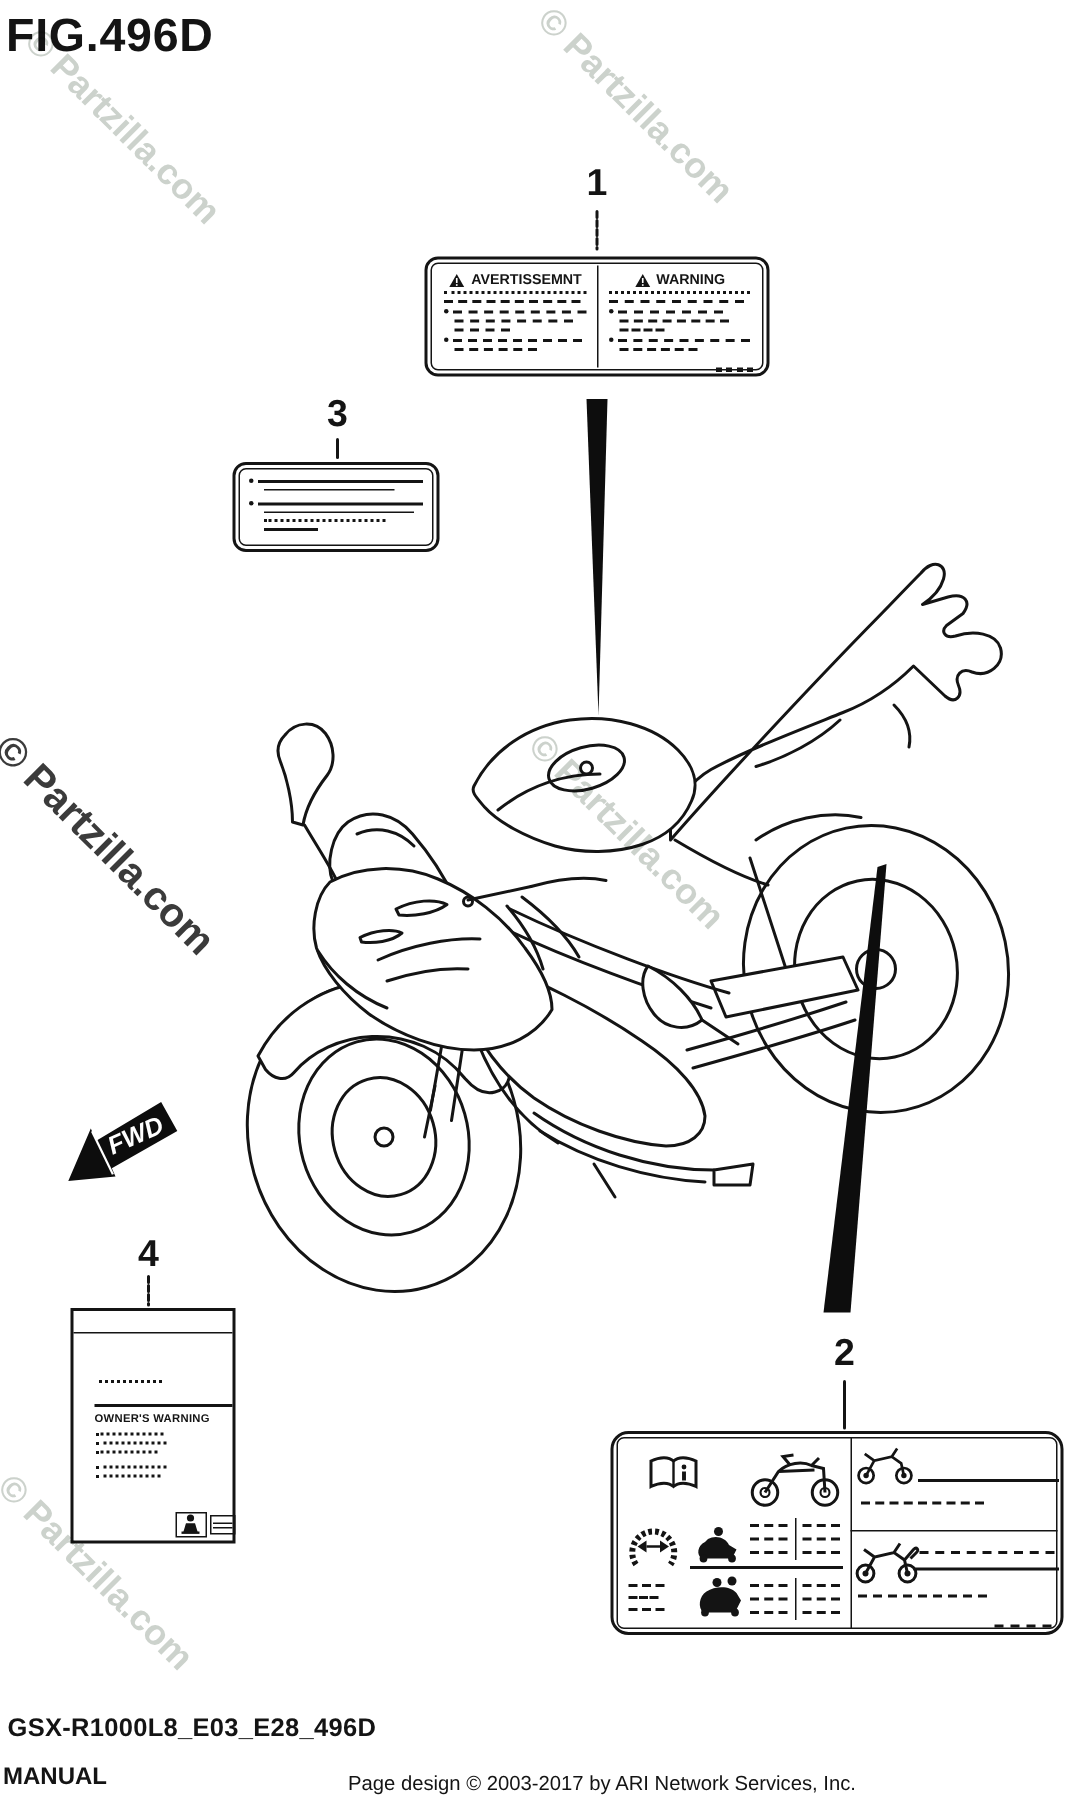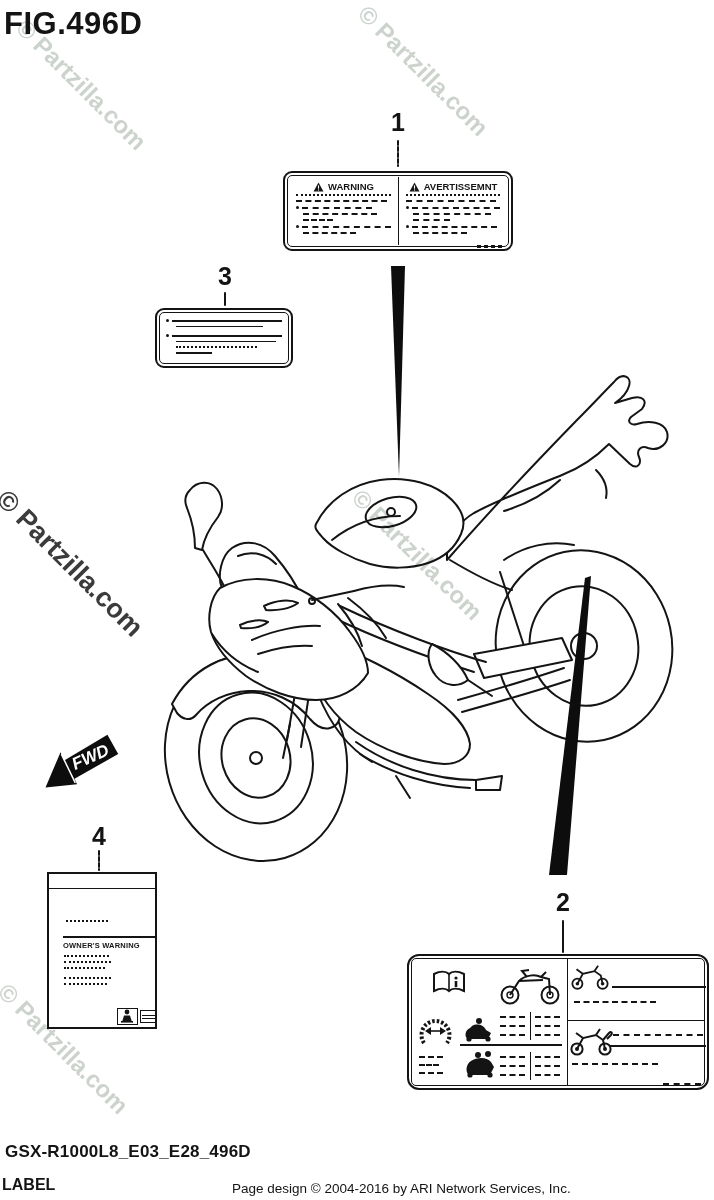--- a/index.html
+++ b/index.html
@@ -151,22 +151,22 @@
 
   <g transform="translate(78,762) rotate(-24)">
     <path class="blk" d="M-40,10 L-12,-16 L-12,-7 L38,-13 L40,9 L-10,14 L-10,20 Z"></path>
     <path d="M-12,-14 L-11,18" stroke="#fff" stroke-width="1.5" fill="none"></path>
     <text x="-6" y="6" font-size="17" font-weight="bold" font-style="italic" fill="#ffffff">FWD</text>
   </g>
 </svg>
 
 <div class="abs fig-title">FIG.496D</div>
 <div class="abs part-code">GSX-R1000L8_E03_E28_496D</div>
-<div class="abs fig-name">LABEL</div>
-<div class="abs credit">Page design © 2004-2016 by ARI Network Services, Inc.</div>
+<div class="abs fig-name">MANUAL</div>
+<div class="abs credit">Page design © 2003-2017 by ARI Network Services, Inc.</div>
 
 <div class="abs wm light" style="left:30px;top:14px;">© Partzilla.com</div>
 <div class="abs wm light" style="left:372px;top:0px;">© Partzilla.com</div>
 <div class="abs wm dark" style="left:12px;top:484px;">© Partzilla.com</div>
 <div class="abs wm light" style="left:366px;top:484px;">© Partzilla.com</div>
 <div class="abs wm light" style="left:12px;top:978px;">© Partzilla.com</div>
 
 <div class="abs callout" style="left:388px;top:110px;">1</div>
 <div class="abs callout" style="left:215px;top:264px;">3</div>
 <div class="abs callout" style="left:89px;top:824px;">4</div>
@@ -174,71 +174,71 @@
 
 <div class="abs label dbl warning-label">
   <div class="warn-cols">
     <div class="warn-col">
       <div class="warn-hdr">
         <svg width="11" height="10" viewBox="0 0 20 18">
           <path d="M10 1 L19 17 L1 17 Z" fill="#141414"></path>
             <rect x="9" y="6" width="2" height="6" fill="#fff"></rect>
             <rect x="9" y="13.5" width="2" height="2" fill="#fff"></rect>
         </svg>
-        <span>WARNING</span>
+        <span>AVERTISSEMNT</span>
       </div>
       <div class="row">
           <div class="dash" style="width:96%;"></div>
         </div>
       <div class="row">
           <div class="bullet"></div>
-          <div class="dash" style="width:74%;"></div>
-        </div>
-      <div class="row" style="margin-left:7px;">
-          <div class="dash" style="width:84%;"></div>
-        </div>
-      <div class="row" style="margin-left:7px;">
-          <div class="dash" style="width:34%;"></div>
+          <div class="dash" style="width:94%;"></div>
+        </div>
+      <div class="row" style="margin-left:7px;">
+          <div class="dash" style="width:90%;"></div>
+        </div>
+      <div class="row" style="margin-left:7px;">
+          <div class="dash" style="width:42%;"></div>
         </div>
       <div class="row">
           <div class="bullet"></div>
-          <div class="dash" style="width:95%;"></div>
-        </div>
-      <div class="row" style="margin-left:7px;">
-          <div class="dash" style="width:60%;"></div>
+          <div class="dash" style="width:90%;"></div>
+        </div>
+      <div class="row" style="margin-left:7px;">
+          <div class="dash" style="width:62%;"></div>
         </div>
     </div>
     <div class="warn-col">
       <div class="warn-hdr">
         <svg width="11" height="10" viewBox="0 0 20 18">
           <path d="M10 1 L19 17 L1 17 Z" fill="#141414"></path>
             <rect x="9" y="6" width="2" height="6" fill="#fff"></rect>
             <rect x="9" y="13.5" width="2" height="2" fill="#fff"></rect>
         </svg>
-        <span>AVERTISSEMNT</span>
+        <span>WARNING</span>
       </div>
       <div class="row">
           <div class="dash" style="width:96%;"></div>
         </div>
       <div class="row">
           <div class="bullet"></div>
-          <div class="dash" style="width:94%;"></div>
-        </div>
-      <div class="row" style="margin-left:7px;">
-          <div class="dash" style="width:90%;"></div>
-        </div>
-      <div class="row" style="margin-left:7px;">
-          <div class="dash" style="width:42%;"></div>
+          <div class="dash" style="width:74%;"></div>
+        </div>
+      <div class="row" style="margin-left:7px;">
+          <div class="dash" style="width:84%;"></div>
+        </div>
+      <div class="row" style="margin-left:7px;">
+          <div class="dash" style="width:34%;"></div>
         </div>
       <div class="row">
           <div class="bullet"></div>
-          <div class="dash" style="width:90%;"></div>
-        </div>
-      <div class="row" style="margin-left:7px;">
-          <div class="dash" style="width:62%;"></div>
+          <div class="dash" style="width:95%;"></div>
+        </div>
+      <div class="row" style="margin-left:7px;">
+          <div class="dash" style="width:60%;"></div>
         </div>
     </div>
   </div>
   <div class="ticks"></div>
 </div>
 
 <div class="abs label dbl info-label">
   <div class="info-body">
     <div class="row" style="margin-top:2px;">
         <div class="bullet"></div>

